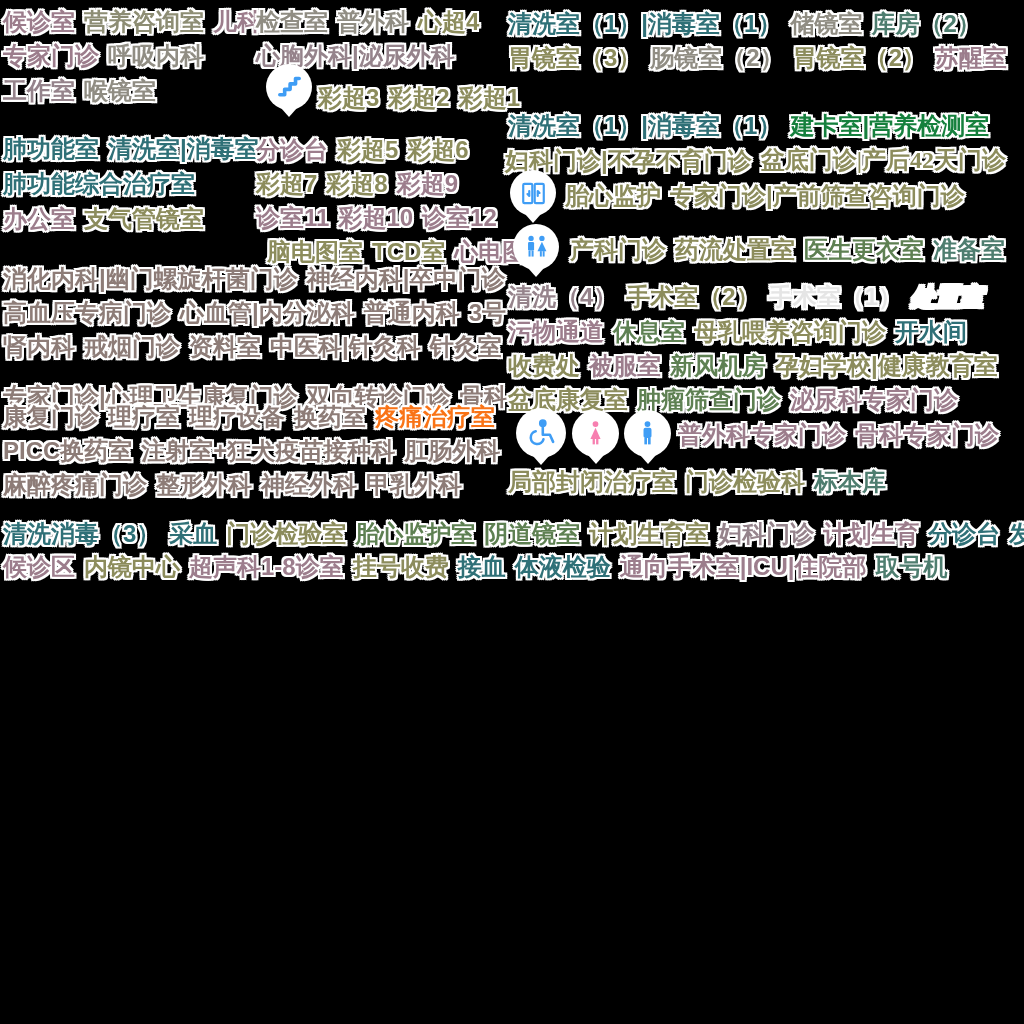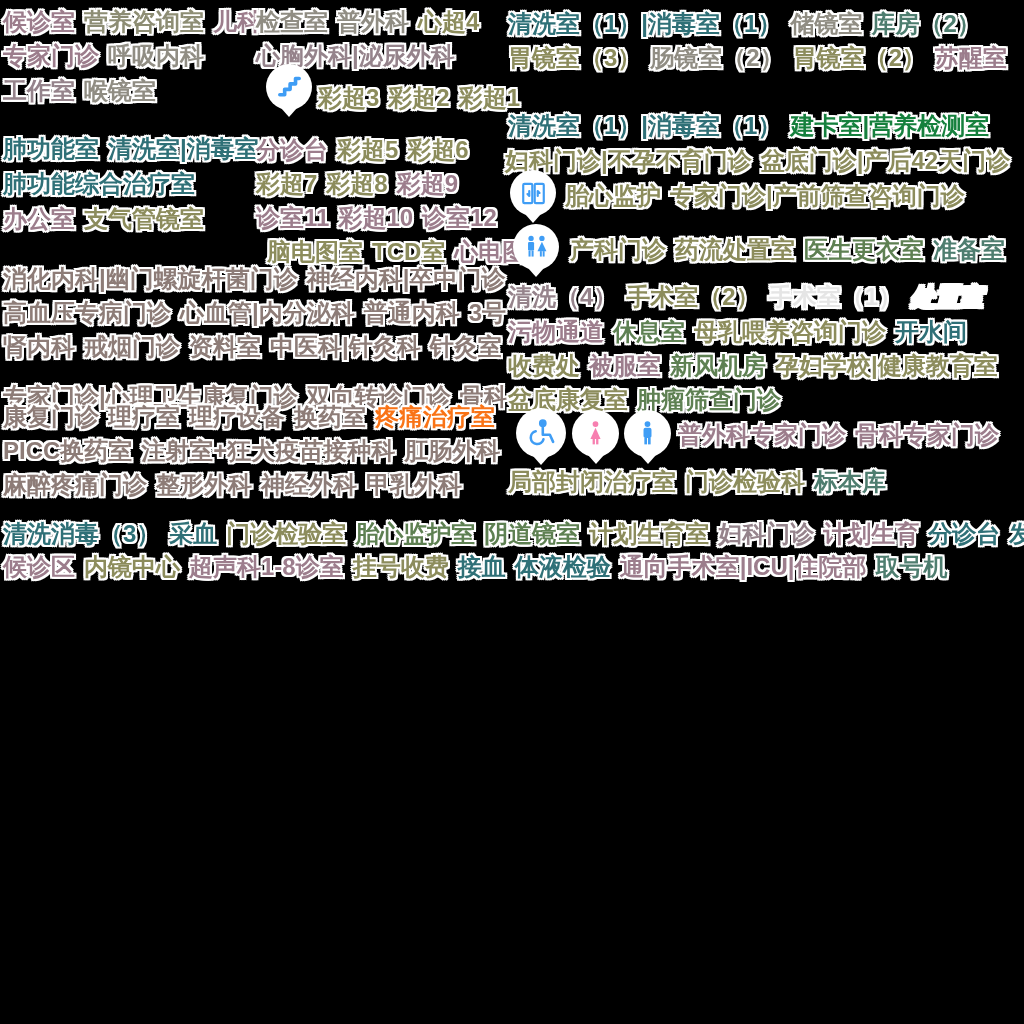--- a/index.html
+++ b/index.html
@@ -162,21 +162,21 @@
       <span class="poi" style="color: rgb(144, 141, 131);">肠镜室（2）</span>
       <span class="poi" style="color: rgb(140, 140, 92);">胃镜室（2）</span>
       <span class="poi" style="color: rgb(156, 125, 140);">苏醒室</span>
     </div>
     <div class="label-row" style="left: 508px; top: 112px;">
       <span class="poi" style="color: rgb(47, 112, 119);">清洗室（1）|消毒室（1）</span>
       <span class="poi" style="color: #15803d;">建卡室|营养检测室</span>
     </div>
     <div class="label-row" style="left: 505px; top: 147px;">
       <span class="poi" style="color: rgb(140, 140, 92);">妇科门诊|不孕不育门诊</span>
-      <span class="poi" style="color: rgb(140, 140, 92);">盆底门诊|产后42天门诊</span>
+      <span class="poi" style="color: rgb(140, 140, 92); font-family: Liberation Serif, serif;">盆底门诊|产后42天门诊</span>
     </div>
     <div class="label-row" style="left: 565px; top: 182px;">
       <span class="poi" style="color: rgb(140, 140, 92);">胎心监护</span>
       <span class="poi" style="color: rgb(140, 140, 92);">专家门诊|产前筛查咨询门诊</span>
     </div>
     <div class="label-row" style="left: 570px; top: 236px;">
       <span class="poi" style="color: rgb(140, 140, 92);">产科门诊</span>
       <span class="poi" style="color: rgb(140, 140, 92);">药流处置室</span>
       <span class="poi" style="color: rgb(94, 128, 82);">医生更衣室</span>
       <span class="poi" style="color: rgb(78, 125, 111);">准备室</span>
@@ -195,20 +195,21 @@
     </div>
     <div class="label-row" style="left: 508px; top: 352px;">
       <span class="poi" style="color: rgb(140, 140, 92);">收费处</span>
       <span class="poi" style="color: rgb(156, 125, 140);">被服室</span>
       <span class="poi" style="color: rgb(94, 128, 82);">新风机房</span>
       <span class="poi" style="color: rgb(140, 140, 92);">孕妇学校|健康教育室</span>
     </div>
     <div class="label-row" style="left: 508px; top: 386px;">
       <span class="poi" style="color: rgb(140, 140, 92);">盆底康复室</span>
       <span class="poi" style="color: rgb(94, 128, 82);">肿瘤筛查门诊</span>
+      <span class="poi" style="color: rgb(156, 125, 140);">泌尿科专家门诊</span>
     </div>
     <div class="label-row" style="left: 678px; top: 421px;">
       <span class="poi" style="color: rgb(156, 125, 140);">普外科专家门诊</span>
       <span class="poi" style="color: rgb(156, 125, 140);">骨科专家门诊</span>
     </div>
     <div class="label-row" style="left: 508px; top: 468px;">
       <span class="poi" style="color: rgb(140, 140, 92);">局部封闭治疗室</span>
       <span class="poi" style="color: rgb(140, 140, 92);">门诊检验科</span>
       <span class="poi" style="color: rgb(78, 125, 111);">标本库</span>
     </div>

